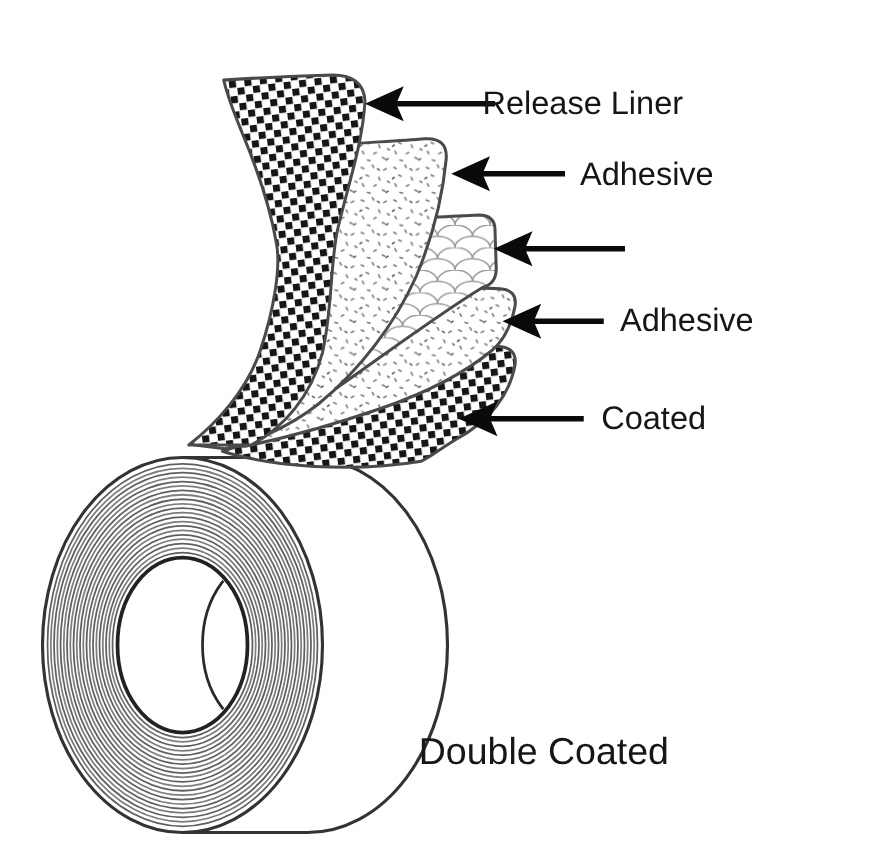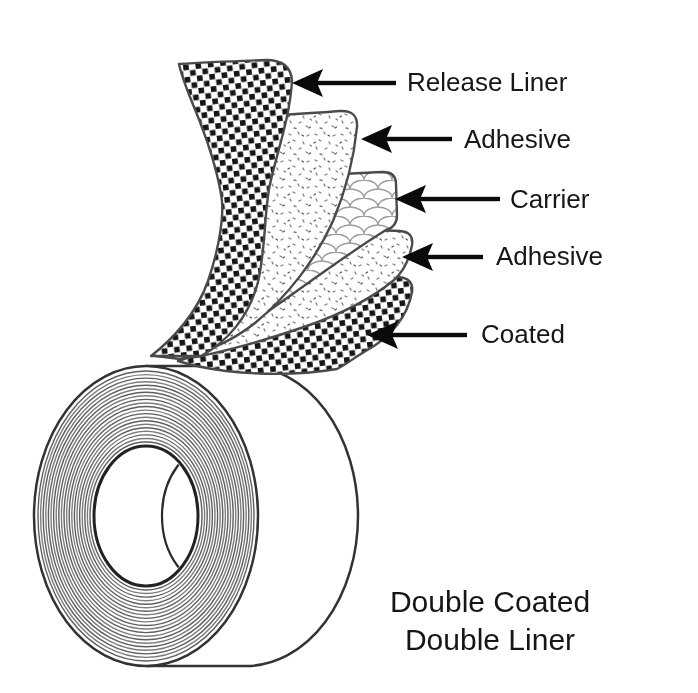--- a/index.html
+++ b/index.html
@@ -11,29 +11,29 @@
     overflow:hidden;
   }
   #artwork{position:absolute;left:0;top:0;}
   .label{
     position:absolute;
     font-size:26px;
     line-height:32px;
     color:#161616;
     white-space:nowrap;
   }
-  .label-0{left:407px;top:66px;}
+  .label-0{left:386px;top:66px;}
   .label-1{left:464px;top:123px;}
   .label-2{left:510px;top:183px;}
   .label-3{left:496px;top:240px;}
   .label-4{left:481px;top:318px;}
   .caption{
     position:absolute;
     left:335px;top:583px;width:310px;
-    text-align:center;
+    text-align:left;
     font-size:30px;
     line-height:38px;
     color:#161616;
   }
 </style>
 </head>
 <body>
 
 <div id="stage">
 
@@ -158,21 +158,19 @@
         </g>
         <g>
           <rect x="389" y="332.8" width="78" height="4.4"></rect>
           <polygon points="367,335 398,321 392,335 398,349"></polygon>
         </g>
       </g>
   </svg>
 
   <div class="label label-0">Release Liner</div>
   <div class="label label-1">Adhesive</div>
-  <div class="label label-2">Carrier</div>
   <div class="label label-3">Adhesive</div>
   <div class="label label-4">Coated</div>
 
   <div class="caption">
     <div>Double Coated</div>
-    <div>Double Liner</div>
   </div>
 </div>
 
 </body></html>

